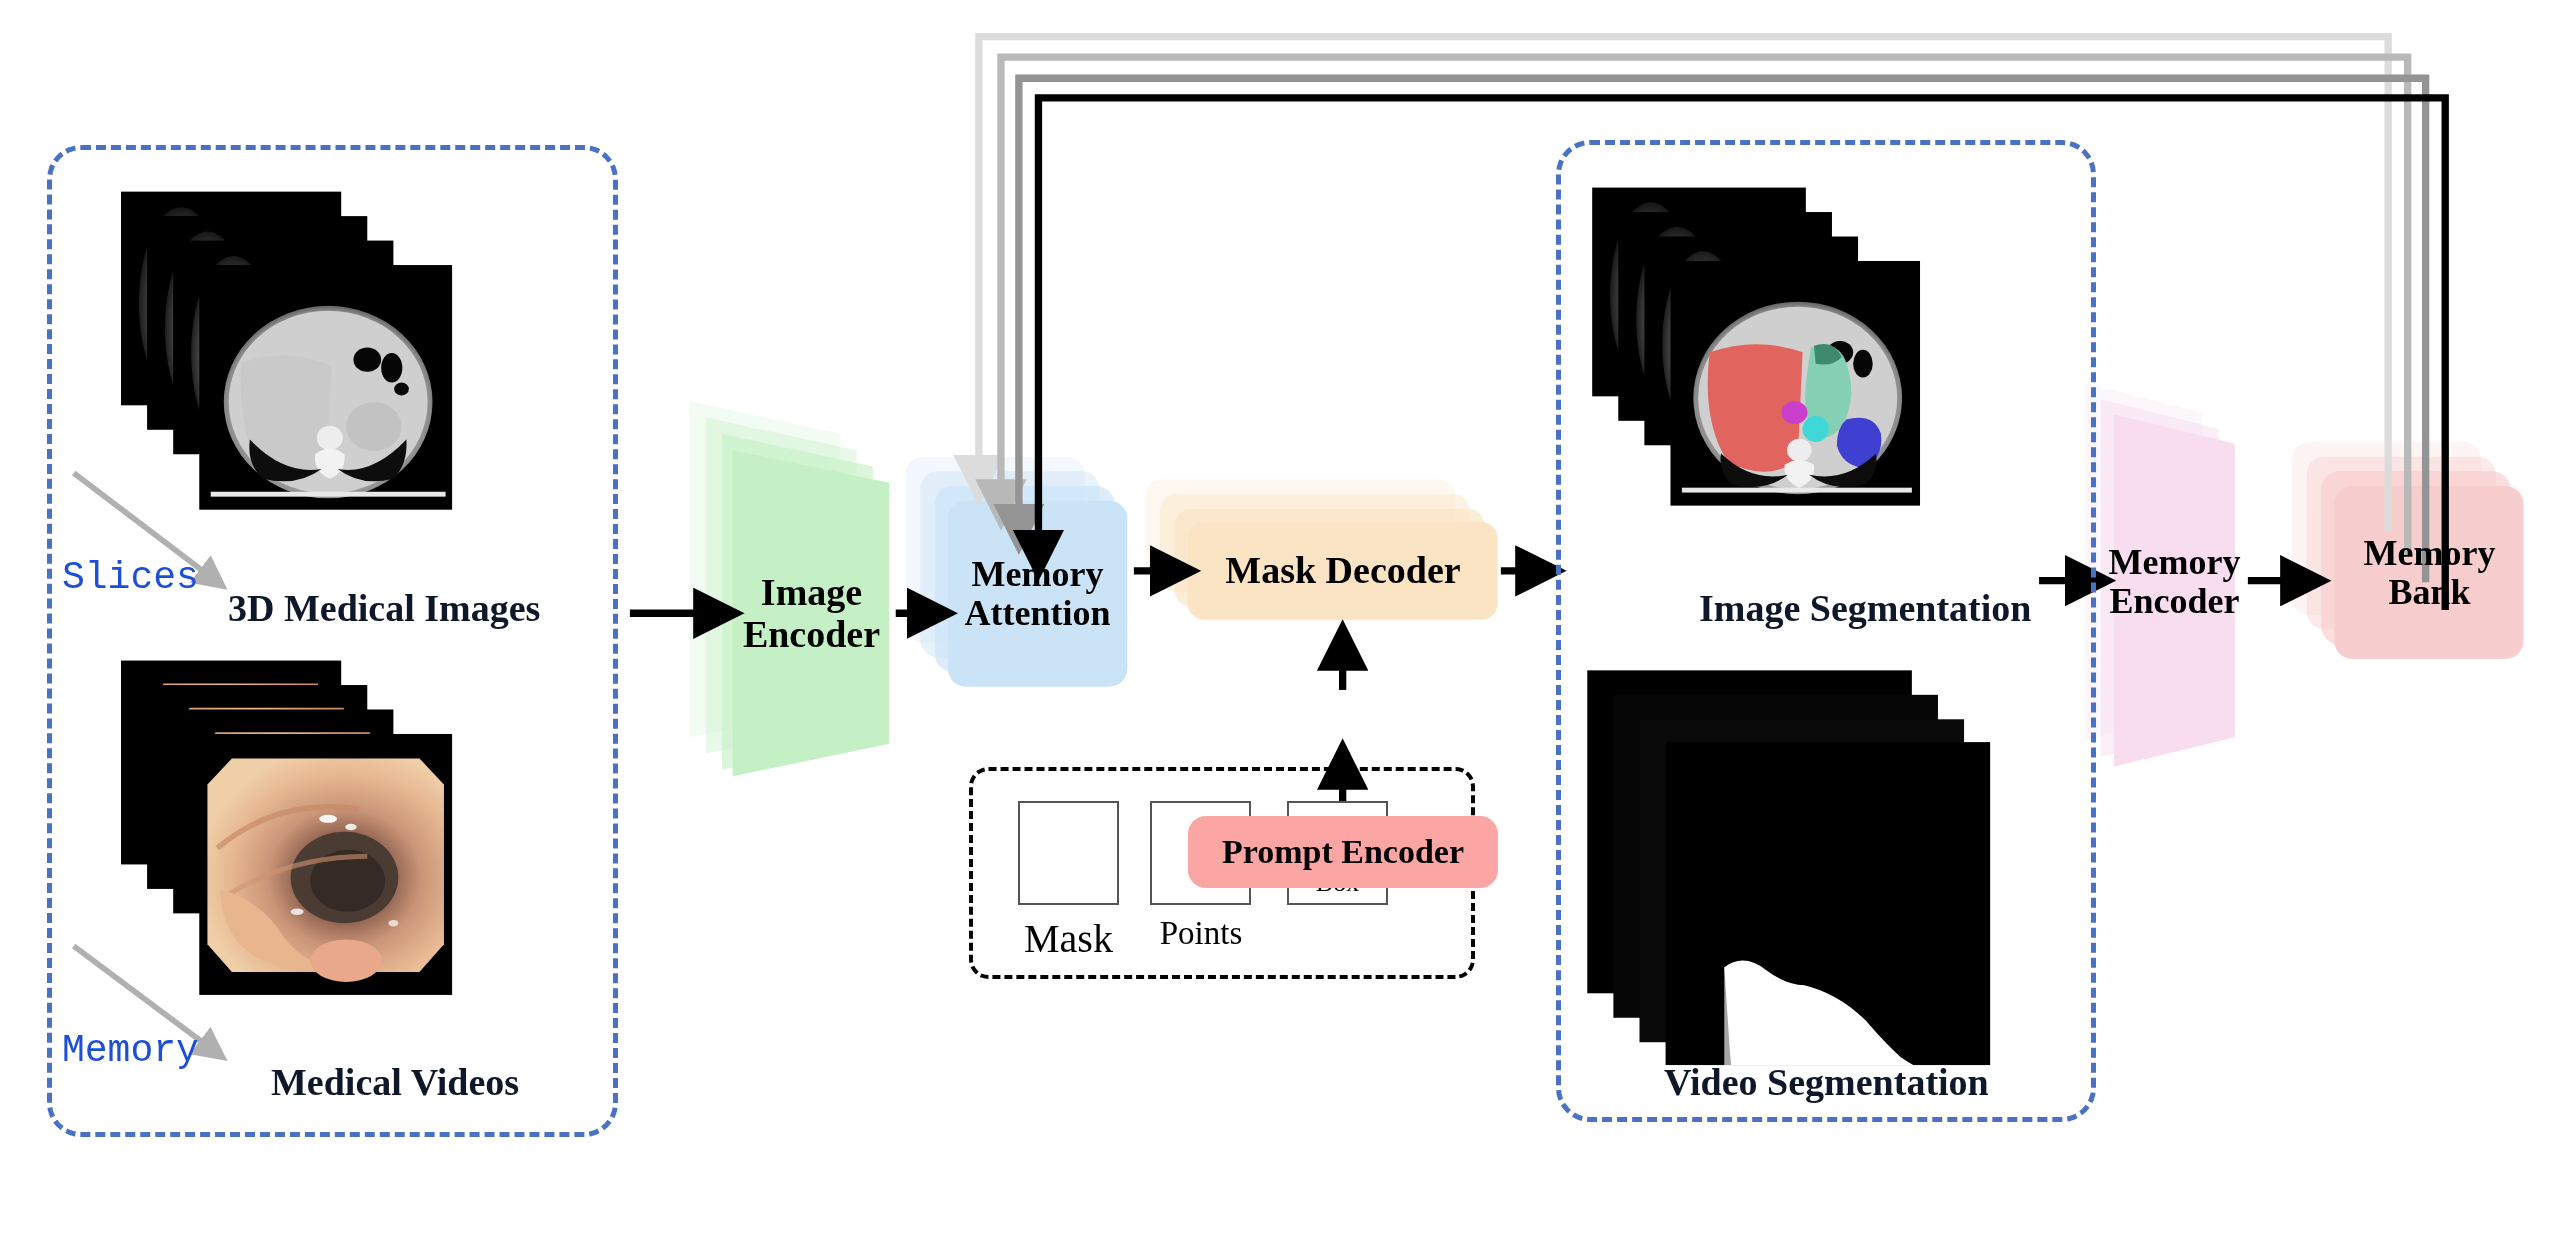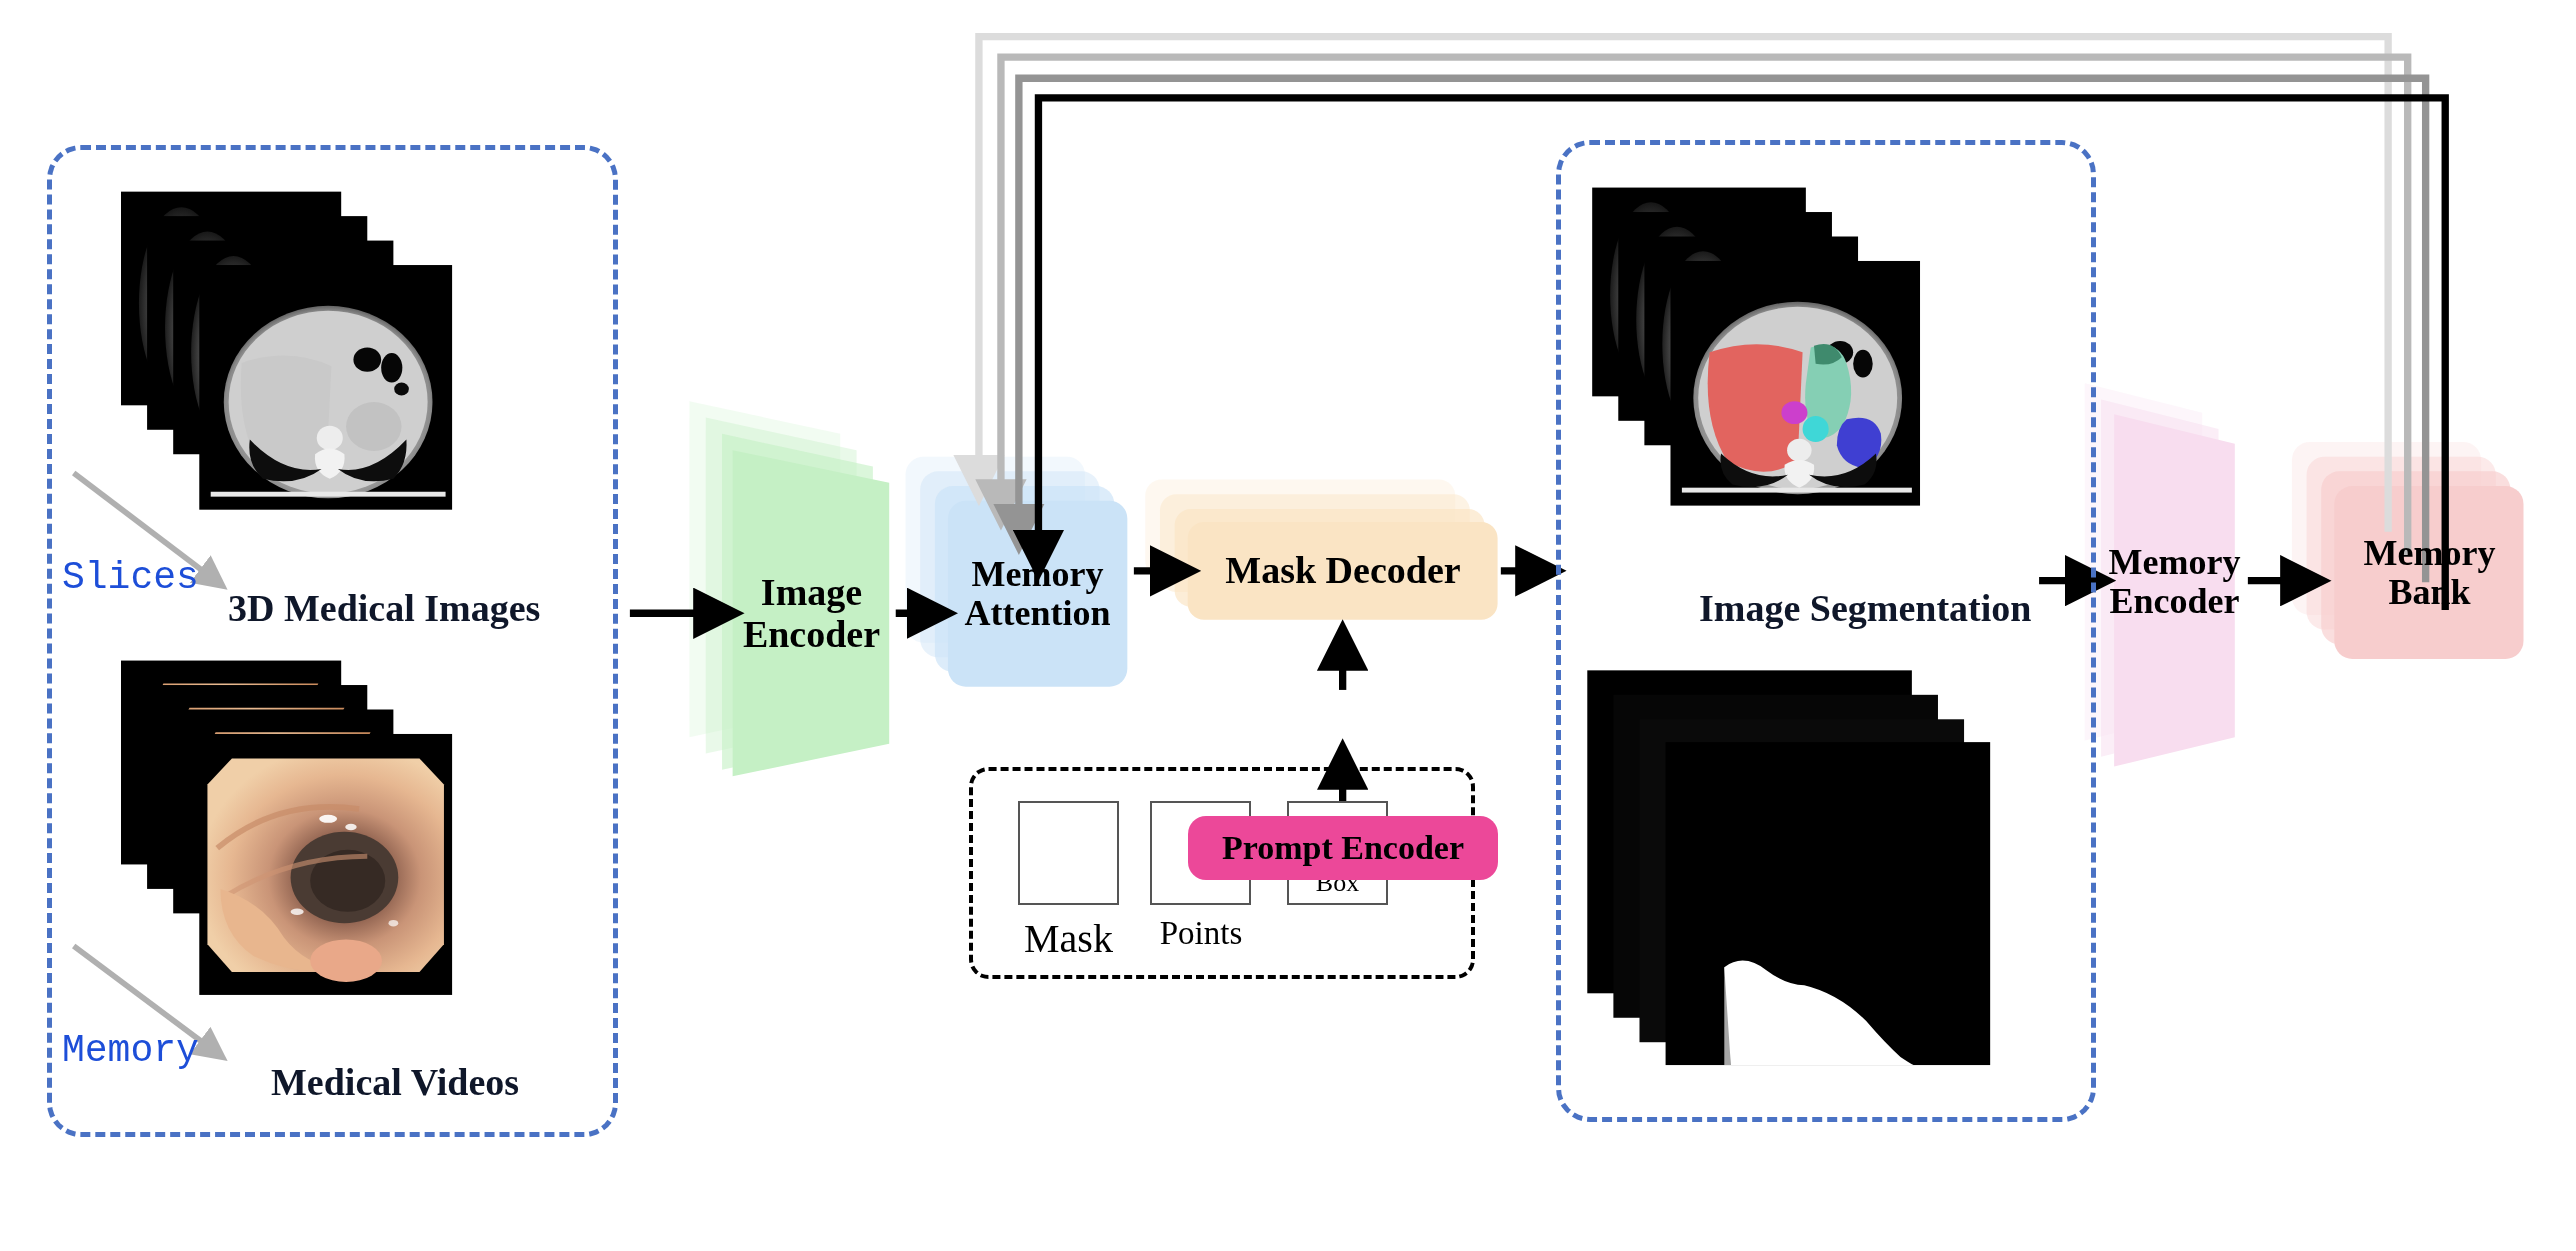--- a/index.html
+++ b/index.html
@@ -271,34 +271,35 @@
     <div>Encoder</div>
   </div>
 
   <div class="blk" style="left:948px;top:501px;width:179px;height:186px;font-size:36px;flex-direction:column;">
     <div>Memory</div>
     <div>Attention</div>
   </div>
 
   <div class="blk" style="left:1188px;top:522px;width:310px;height:98px;font-size:38px;">Mask Decoder</div>
 
-  <div class="blk rounded" style="left:1188px;top:816px;width:310px;height:64px;font-size:34px;background:#ec4899;">Prompt Encoder</div>
+  <div class="blk rounded" style="left:1188px;top:816px;width:310px;height:72px;font-size:34px;background:#fca5a5;">Prompt Encoder</div>
 
   <div class="blk" style="left:2114px;top:481px;width:121px;height:202px;font-size:36px;flex-direction:column;">
     <div>Memory</div>
     <div>Encoder</div>
   </div>
 
   <div class="blk" style="left:2335px;top:486px;width:189px;height:173px;font-size:36px;flex-direction:column;">
     <div>Memory</div>
     <div>Bank</div>
   </div>
 
   <div class="cap" style="left:228px;top:586px;font-size:38px;">3D Medical Images</div>
   <div class="plain" style="left:62px;top:556px;font-size:38px;">Slices</div>
 
   <div class="cap" style="left:271px;top:1060px;font-size:38px;">Medical Videos</div>
   <div class="plain" style="left:62px;top:1029px;font-size:38px;">Memory</div>
 
   <div class="cap" style="left:1699px;top:586px;font-size:38px;">Image Segmentation</div>
+  <div class="cap" style="left:1664px;top:1060px;font-size:38px;">Video Segmentation</div>
 
 </div>
 
 
 </body></html>

